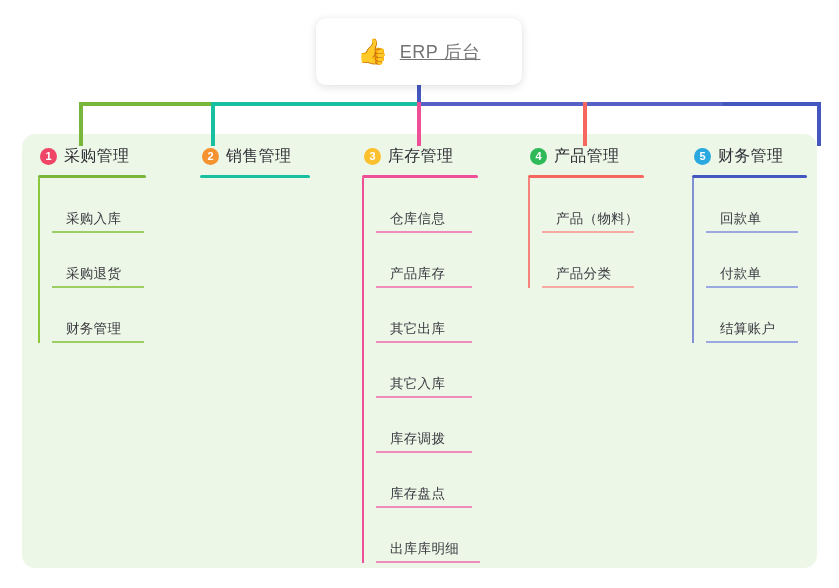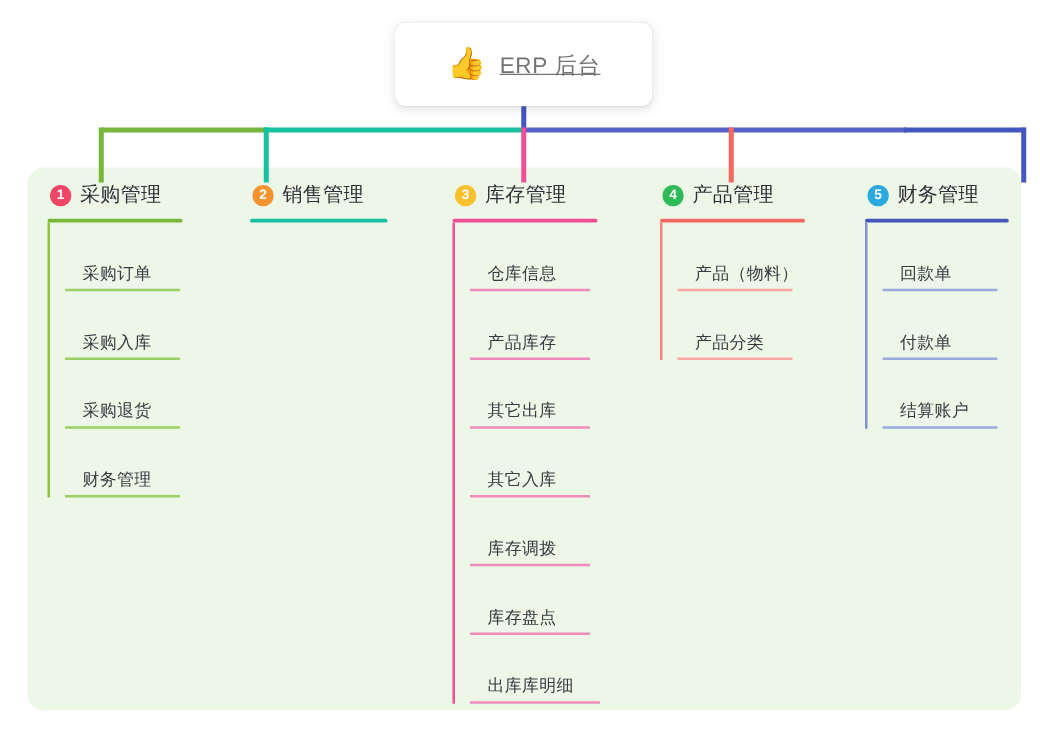--- a/index.html
+++ b/index.html
@@ -202,24 +202,20 @@
 
 <div class="column" id="col-1">
   <div class="col-header">
     <span class="badge" style="background: rgb(239, 69, 102);">1</span>
     <span class="col-title">采购管理</span>
   </div>
   <div class="col-rule"></div>
   <div class="branch">
     <div class="spine"></div>
     <div class="leaf">
-      <span class="leaf-label">采购订单</span>
-      <span class="leaf-rule"></span>
-    </div>
-    <div class="leaf">
       <span class="leaf-label">采购入库</span>
       <span class="leaf-rule"></span>
     </div>
     <div class="leaf">
       <span class="leaf-label">采购退货</span>
       <span class="leaf-rule"></span>
     </div>
     <div class="leaf">
       <span class="leaf-label">财务管理</span>
       <span class="leaf-rule"></span>

